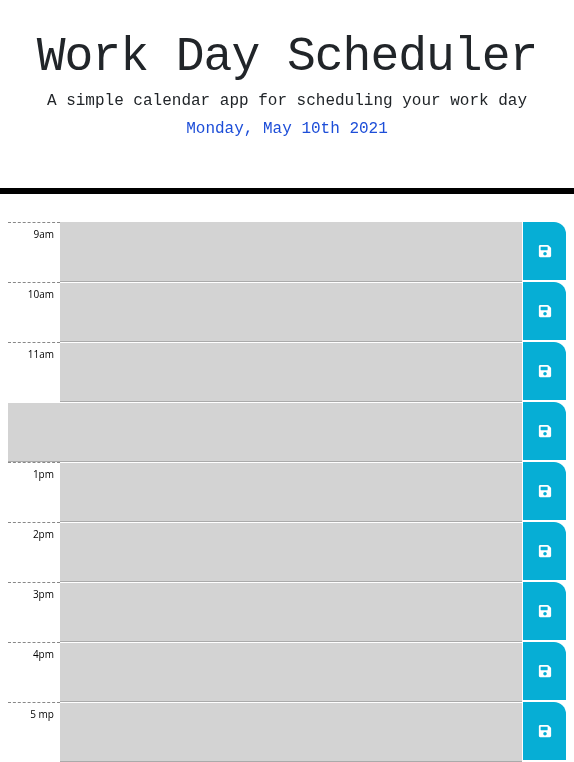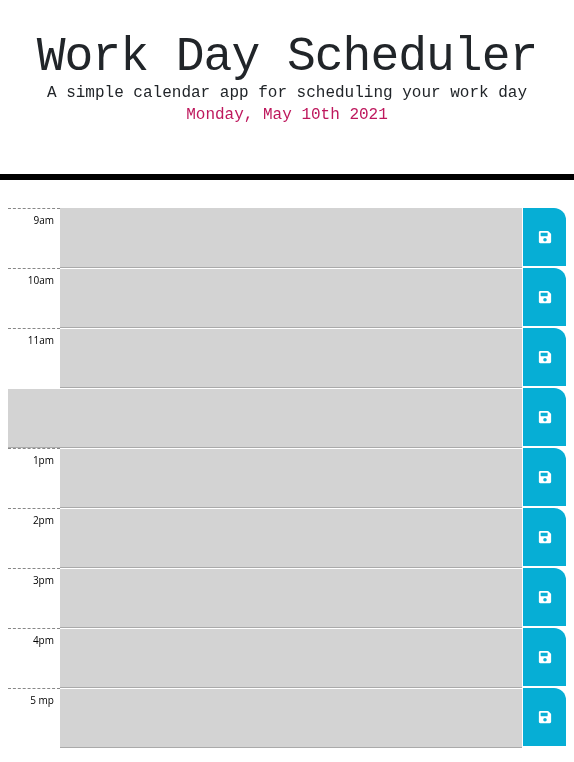--- a/index.html
+++ b/index.html
@@ -16,26 +16,27 @@
     }
     .display-3 {
       font-size: 48px;
       font-weight: 300;
       color: #212529;
       letter-spacing: -1px;
     }
     .lead {
       font-size: 16px;
       color: #212529;
+      margin-top: 8px;
       font-weight: 400;
     }
     #currentDay {
       font-size: 16px;
-      color: #be185d;
-      margin-top: 4px;
+      color: #1d4ed8;
+      margin-top: 10px;
     }
     .divider {
       border-top: 6px solid #000;
       margin-top: 10px;
       margin-bottom: 28px;
     }
     .container {
       padding: 0 8px;
     }
     .time-block {

